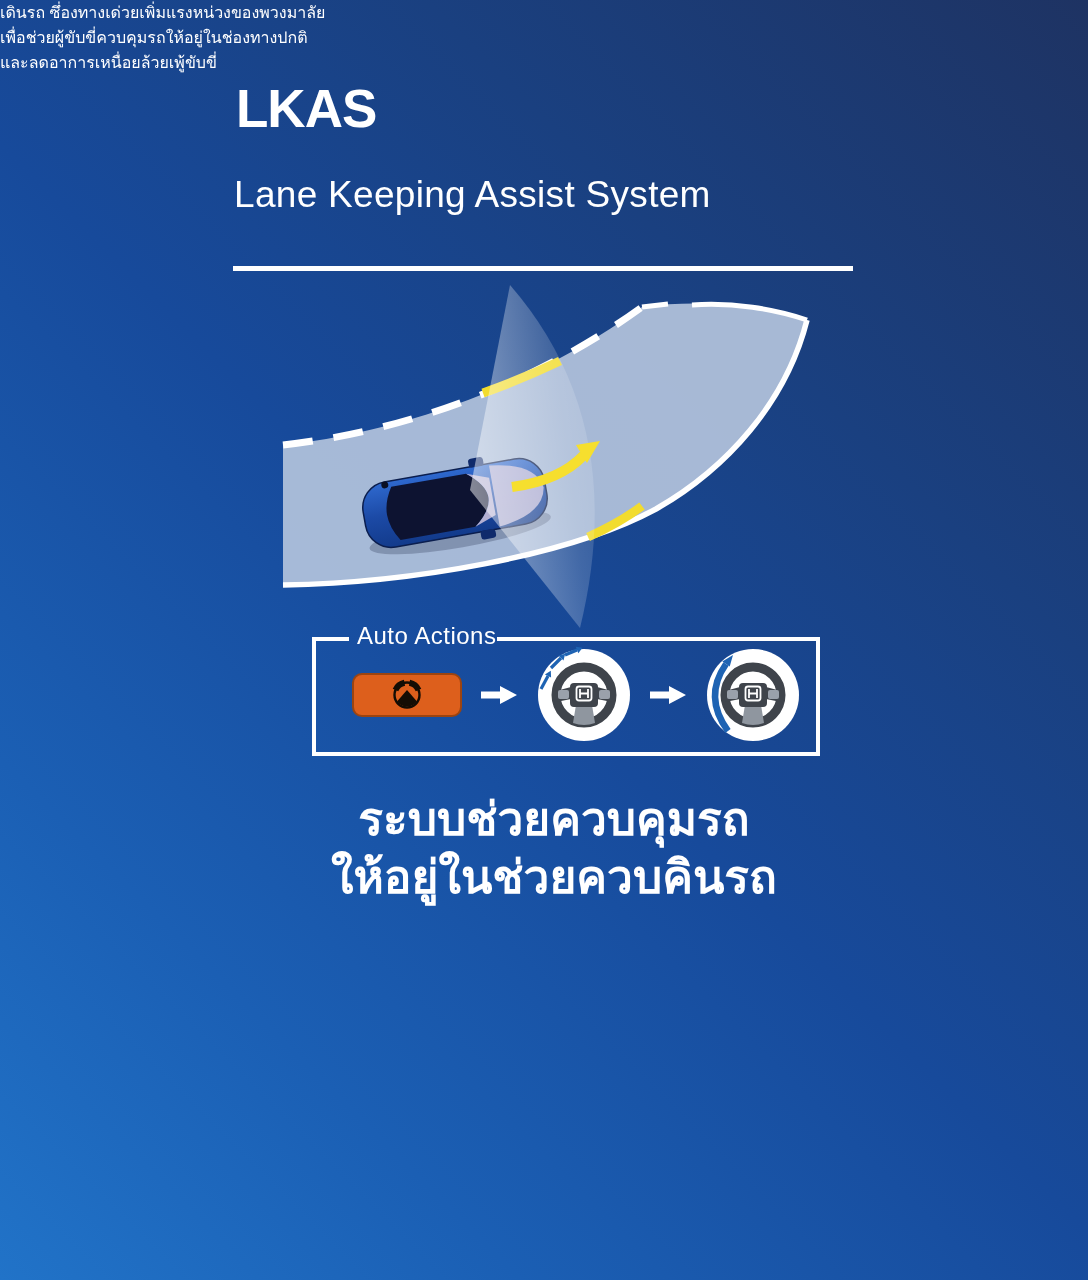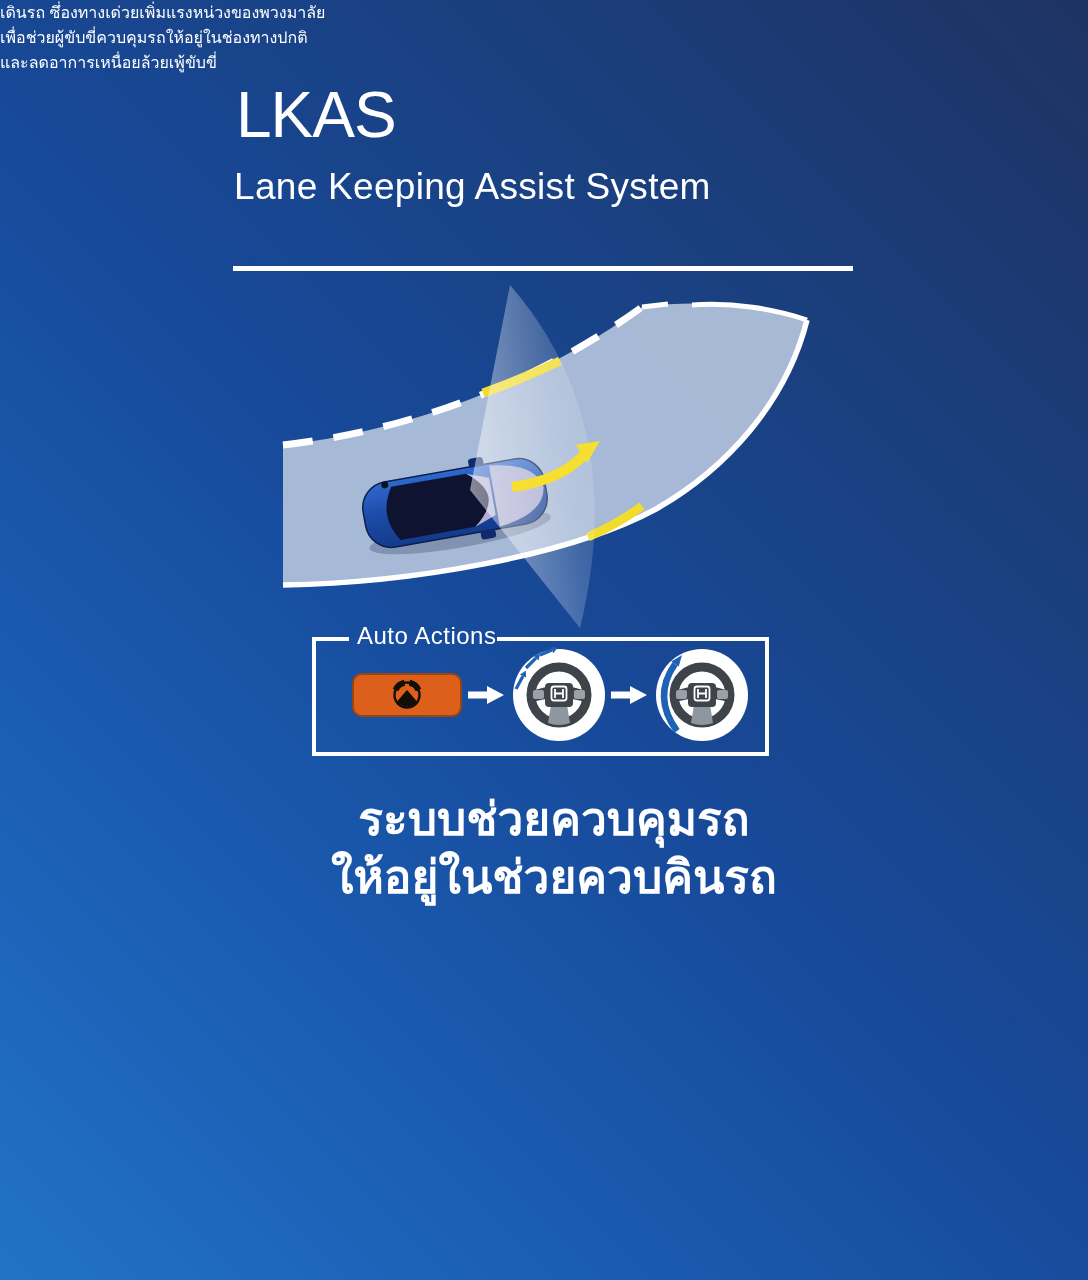--- a/index.html
+++ b/index.html
@@ -2,27 +2,27 @@
 <html><head>
 <meta charset="utf-8">
 <style>
   html,body{margin:0;padding:0;background:#14499c;}
   .canvas{
     position:relative;width:1088px;height:1280px;overflow:hidden;
     background:linear-gradient(225deg,#1e3363 0%,#1a4080 28%,#174a9b 52%,#1b5fb4 78%,#2173c8 100%);
     font-family:"Liberation Sans","DejaVu Sans",sans-serif;color:#ffffff;
   }
   svg{overflow:visible;display:block;}
-  .title{position:absolute;left:236px;top:78px;font-size:64px;font-weight:400;letter-spacing:-1px;}
-  .subtitle{position:absolute;left:234px;top:166px;font-size:37px;font-weight:400;letter-spacing:.3px;}
+  .title{position:absolute;left:236px;top:78px;font-size:53px;font-weight:700;letter-spacing:-1px;}
+  .subtitle{position:absolute;left:234px;top:174px;font-size:37px;font-weight:400;letter-spacing:.3px;}
   .divider{position:absolute;left:233px;top:266px;width:620px;height:5px;background:#ffffff;}
   .illustration{position:absolute;left:270px;top:293px;width:612px;height:345px;}
   
   .auto-box{
-    position:absolute;left:312px;top:637px;width:457px;height:119px;
+    position:absolute;left:312px;top:637px;width:508px;height:119px;
     border:4px solid #ffffff;border-top:none;box-sizing:border-box;padding-left:20px;
   }
   .auto-box .seg-a{position:absolute;top:0;left:-4px;width:37px;height:4px;background:#ffffff;}
   .auto-box .seg-b{position:absolute;top:0;left:181px;right:-4px;height:4px;background:#ffffff;}
   .auto-label{position:absolute;left:41px;top:-15px;font-size:24px;font-weight:400;letter-spacing:.5px;white-space:nowrap;}
   .auto-row{display:flex;align-items:center;justify-content:space-between;height:100%;padding:0 16px;}
   .badge{
     width:110px;height:44px;background:#dd5f1c;border:2px solid #9c4410;border-radius:10px;
     display:flex;align-items:center;justify-content:center;box-sizing:border-box;flex:0 0 auto;
   }

